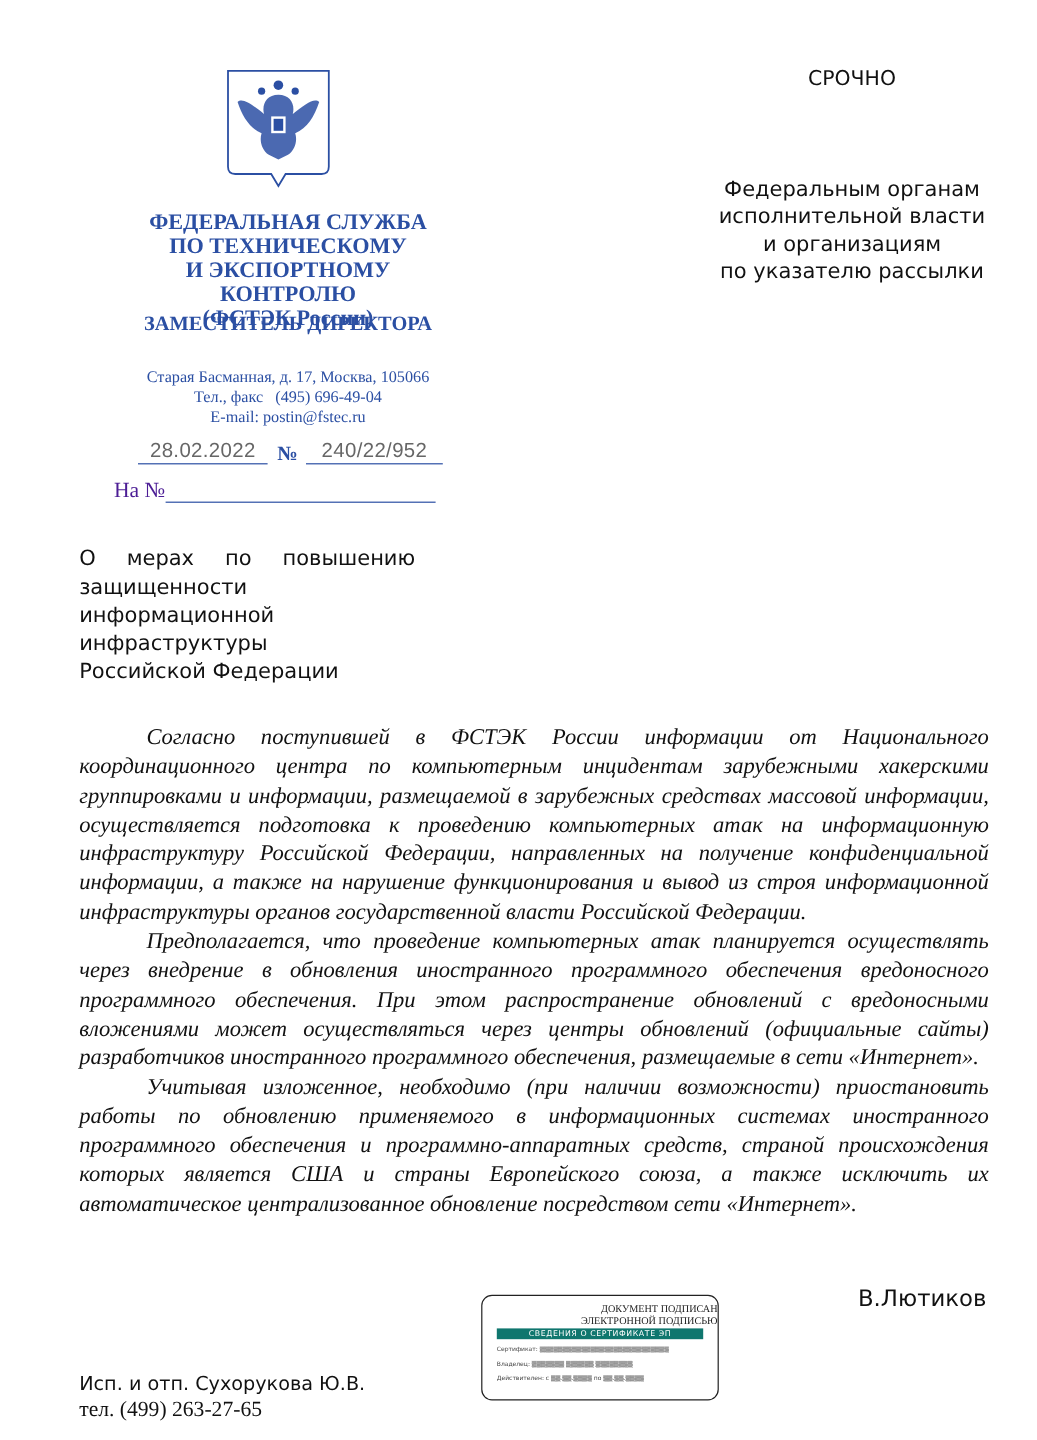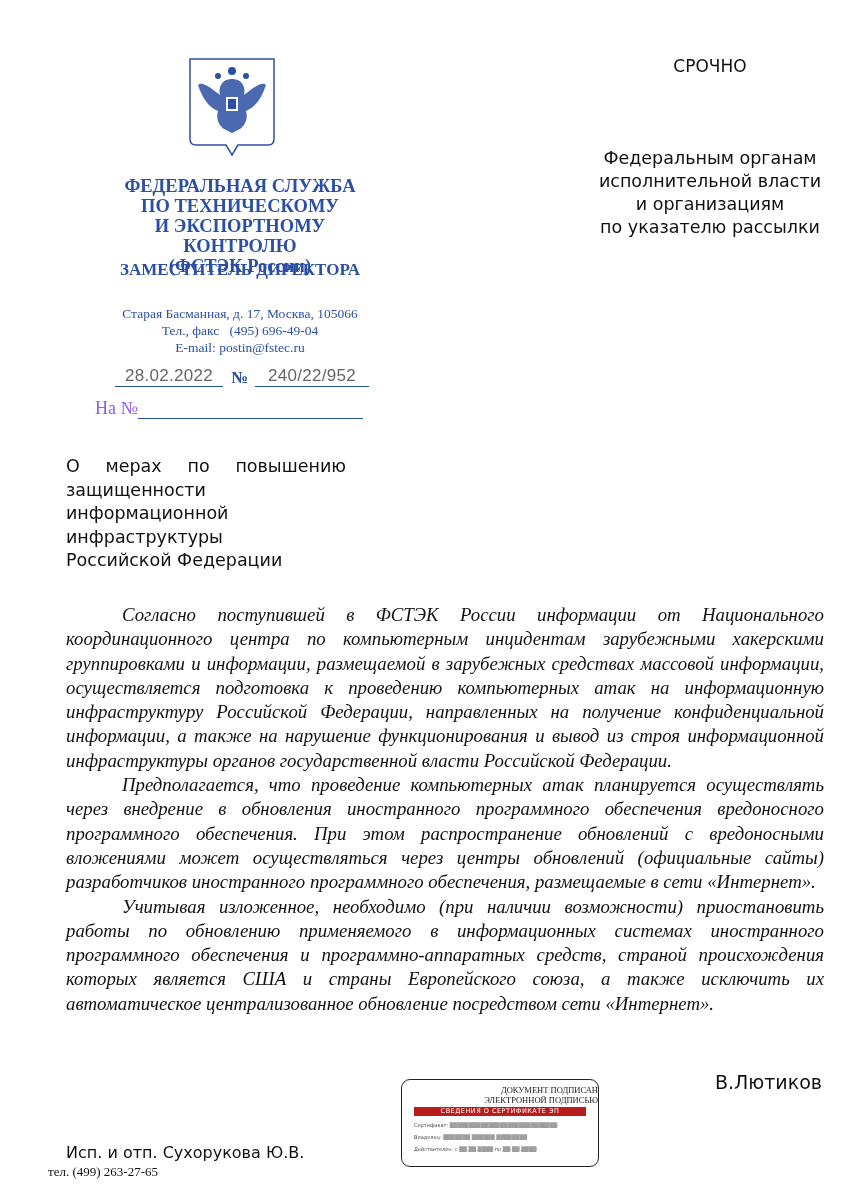--- a/index.html
+++ b/index.html
@@ -13,21 +13,21 @@
   .lh-org { top: 176px; font-size: 18.5px; line-height: 20px; }
   .lh-deputy { top: 260px; font-size: 17px; }
   .lh-addr { top: 305px; font-size: 13.5px; line-height: 17px; font-weight: normal; }
   .reg-row { left: 115px; top: 366px; width: 260px; height: 28px; font-family: "Liberation Sans", sans-serif; }
   .reg-date { position: absolute; left: 0; top: 0; width: 108px; border-bottom: 1.5px solid #2b4fa3;
               color: #666; font-size: 17px; text-align: center; letter-spacing: 0.3px; }
   .reg-no-label { position: absolute; left: 116px; top: 2px; color: #2b4fa3; font-family: "Liberation Serif", serif;
                   font-weight: bold; font-size: 17px; }
   .reg-no { position: absolute; left: 140px; top: 0; width: 114px; border-bottom: 1.5px solid #2b4fa3;
             color: #666; font-size: 17px; text-align: center; letter-spacing: 0.3px; }
-  .ref-row { left: 95px; top: 398px; width: 275px; color: #8b5cf6; font-family: "Liberation Serif", serif; font-size: 18px; }
+  .ref-row { left: 95px; top: 398px; width: 275px; color: #4c1d95; font-family: "Liberation Serif", serif; font-size: 18px; }
   .ref-line { display: inline-block; width: 225px; border-bottom: 1.5px solid #2b4fa3; height: 18px; vertical-align: bottom; }
 
   
   .urgent { left: 560px; top: 56px; width: 300px; text-align: center; font-family: "DejaVu Sans", sans-serif; font-size: 17px; }
   .addressee { left: 560px; top: 147px; width: 300px; text-align: center; font-family: "DejaVu Sans", sans-serif;
                font-size: 17.5px; line-height: 23px; }
 
   
   .subject { left: 66px; top: 455px; width: 280px; font-family: "DejaVu Sans", sans-serif; font-size: 17.5px; line-height: 23.5px; }
   .subject .first { text-align: justify; text-align-last: justify; }
@@ -35,28 +35,28 @@
   
   .body-text { left: 66px; top: 603px; width: 758px; font-family: "Liberation Serif", serif; font-size: 18.8px;
                line-height: 24.3px; text-align: justify; }
   .body-text p { margin: 0; text-indent: 56px; font-style: italic; }
 
   
   .signer { left: 660px; top: 1071px; width: 162px; text-align: right; font-family: "DejaVu Sans", sans-serif; font-size: 19px; }
   .stamp { left: 401px; top: 1079px; width: 196px; height: 86px; border: 1.5px solid #222; border-radius: 9px; background: #fff; }
   .stamp-title { position: absolute; left: 0; top: 5px; width: 100%; text-align: right; font-family: "Liberation Serif", serif;
                  font-size: 8.5px; line-height: 10px; color: #222; }
-  .stamp-bar { position: absolute; left: 12px; top: 27px; width: 172px; height: 9px; background: #b91c1c; color: #fff;
+  .stamp-bar { position: absolute; left: 12px; top: 27px; width: 172px; height: 9px; background: #0f766e; color: #fff;
                font-family: "DejaVu Sans", sans-serif; font-size: 6.5px; text-align: center; line-height: 9px; letter-spacing: 0.5px; }
   .stamp-line { position: absolute; left: 12px; width: 174px; font-family: "DejaVu Sans", sans-serif; font-size: 5px; color: #444;
                 white-space: nowrap; overflow: hidden; }
 
   
   .executor { left: 66px; top: 1143px; font-family: "DejaVu Sans", sans-serif; font-size: 16px; }
-  .exec-phone { left: 48px; top: 1164px; font-family: "Liberation Serif", serif; font-size: 13px; }
+  .exec-phone { left: 66px; top: 1164px; font-family: "Liberation Serif", serif; font-size: 18px; }
 </style>
 </head>
 <body>
 
 <div class="abs emblem">
   <svg width="88" height="100" viewBox="0 0 88 100">
     <path d="M2 2 H86 V82 Q86 88 80 88 H50 L44 98 L38 88 H8 Q2 88 2 82 Z" fill="#fff" stroke="#2b4fa3" stroke-width="1.5"></path>
     <g fill="#2b4fa3">
       <circle cx="44" cy="14" r="4"></circle>
       <circle cx="30" cy="19" r="3"></circle>

